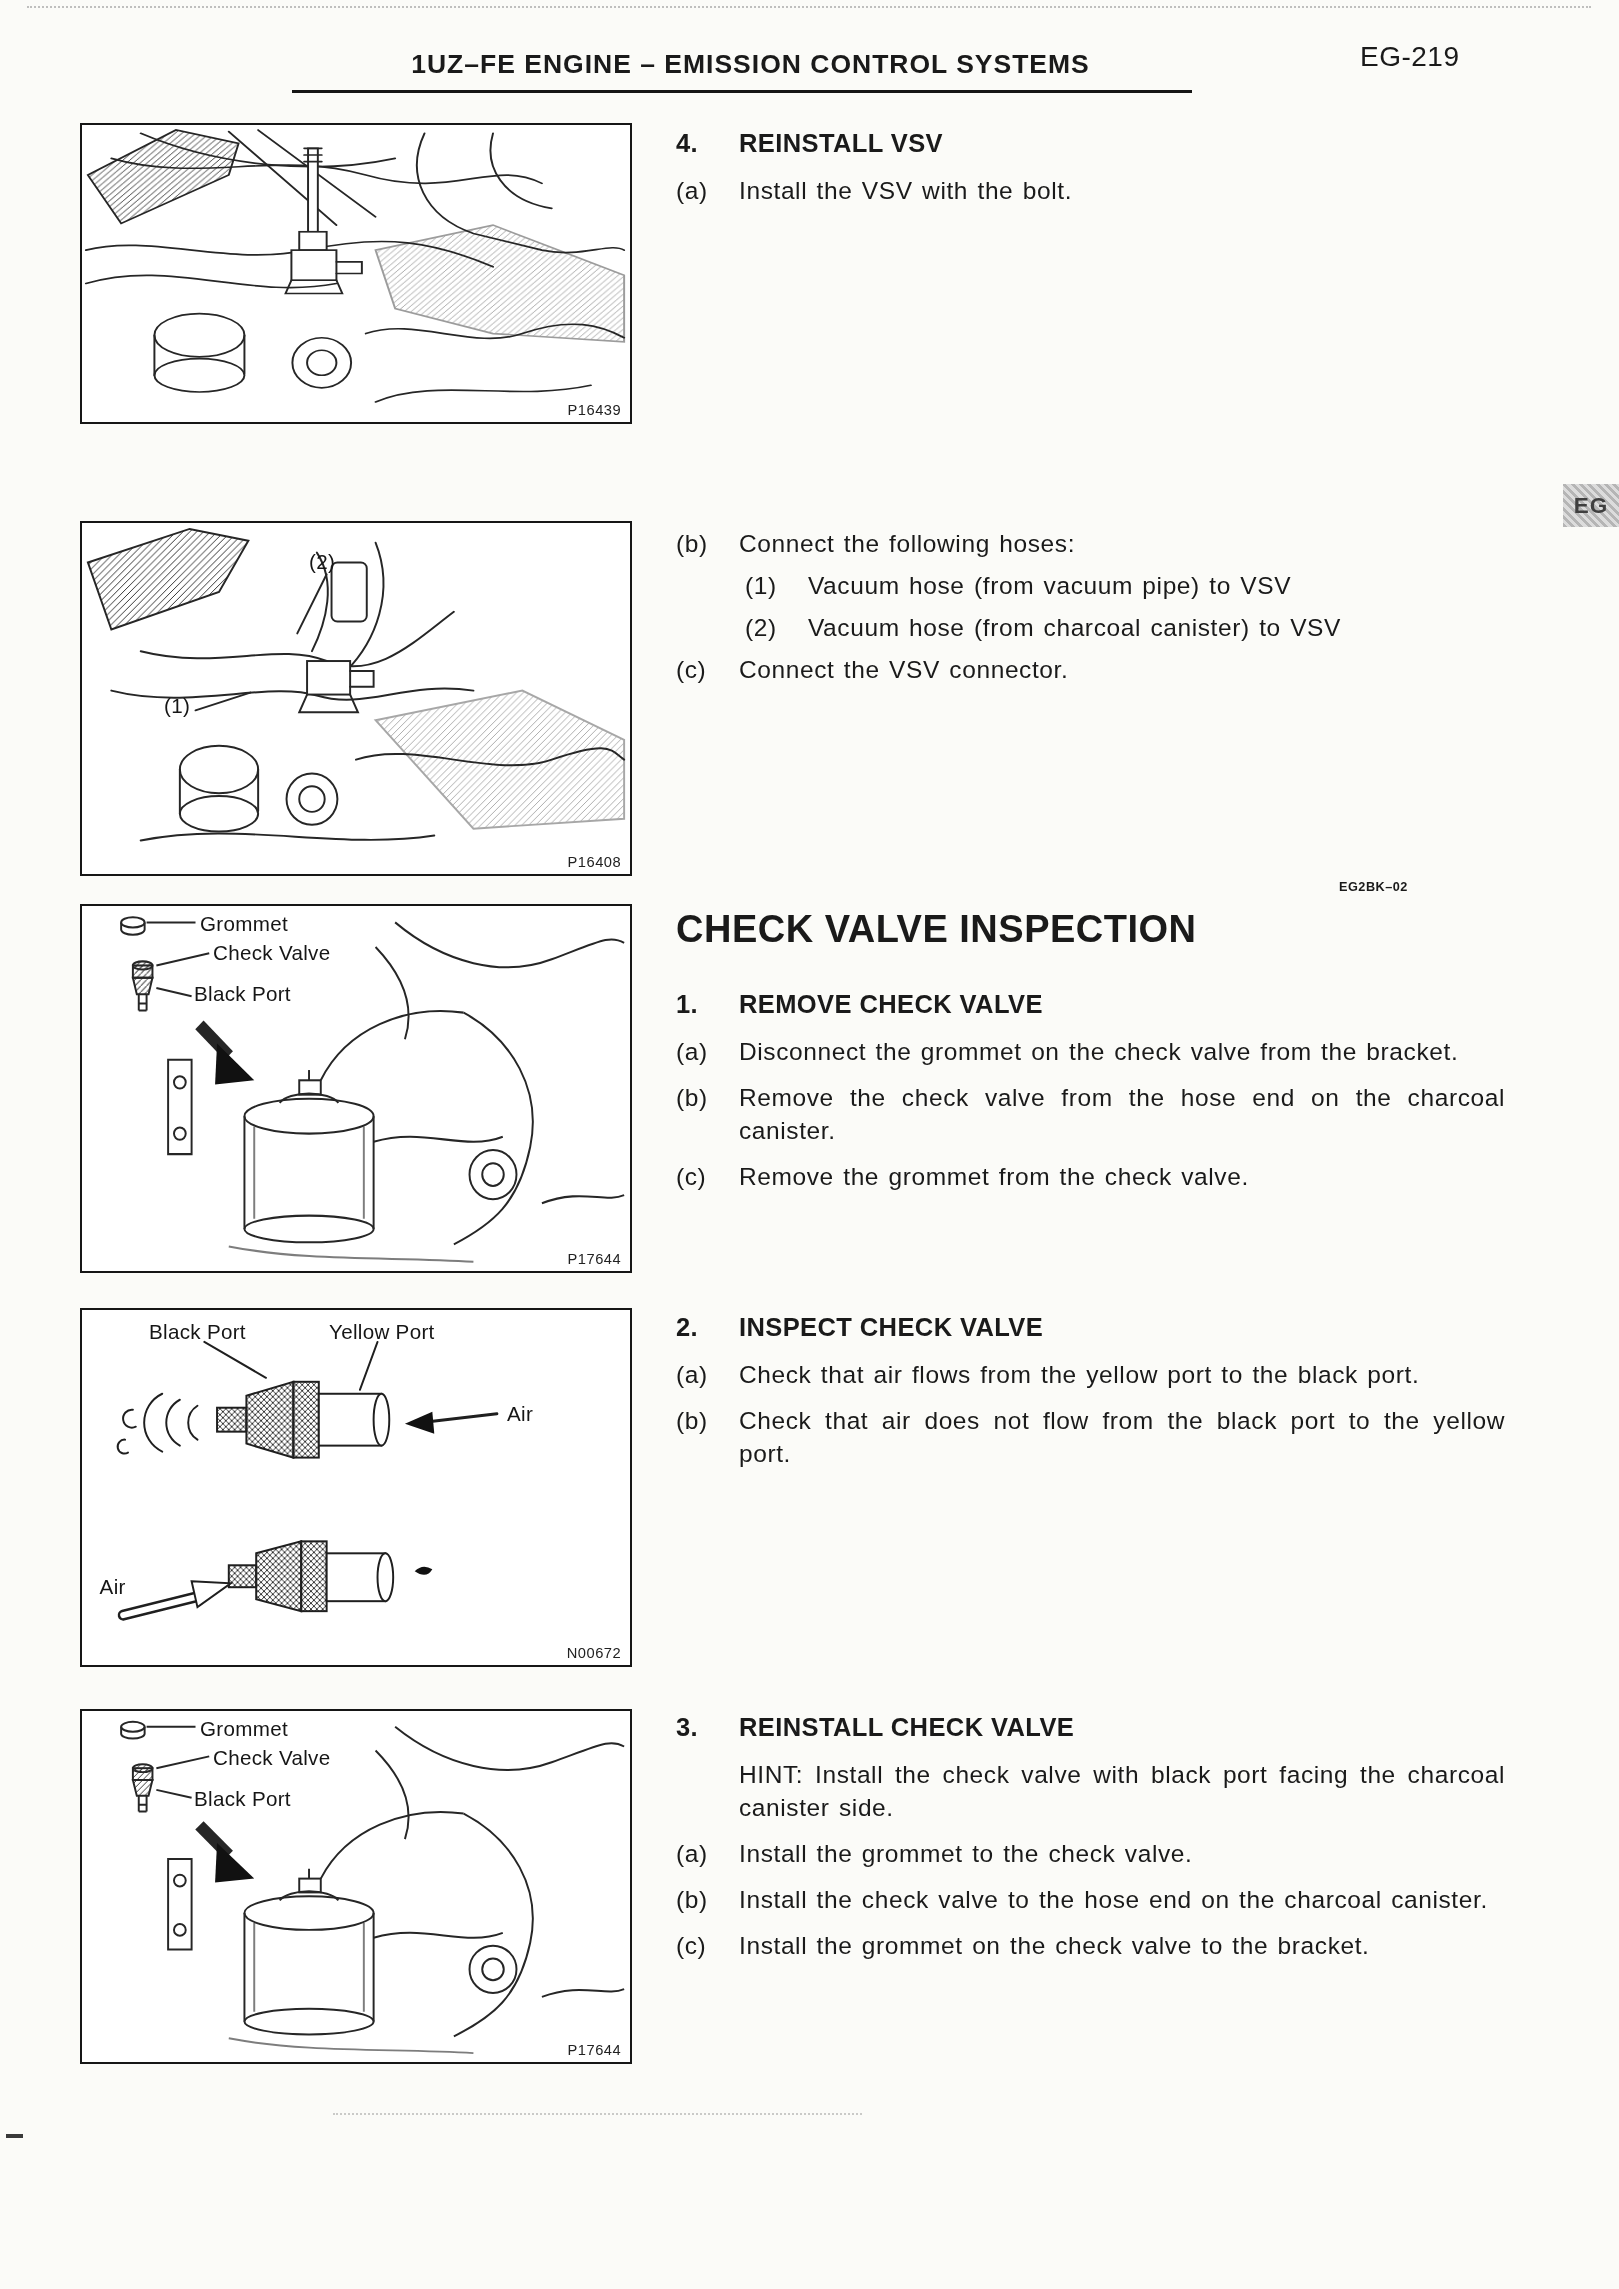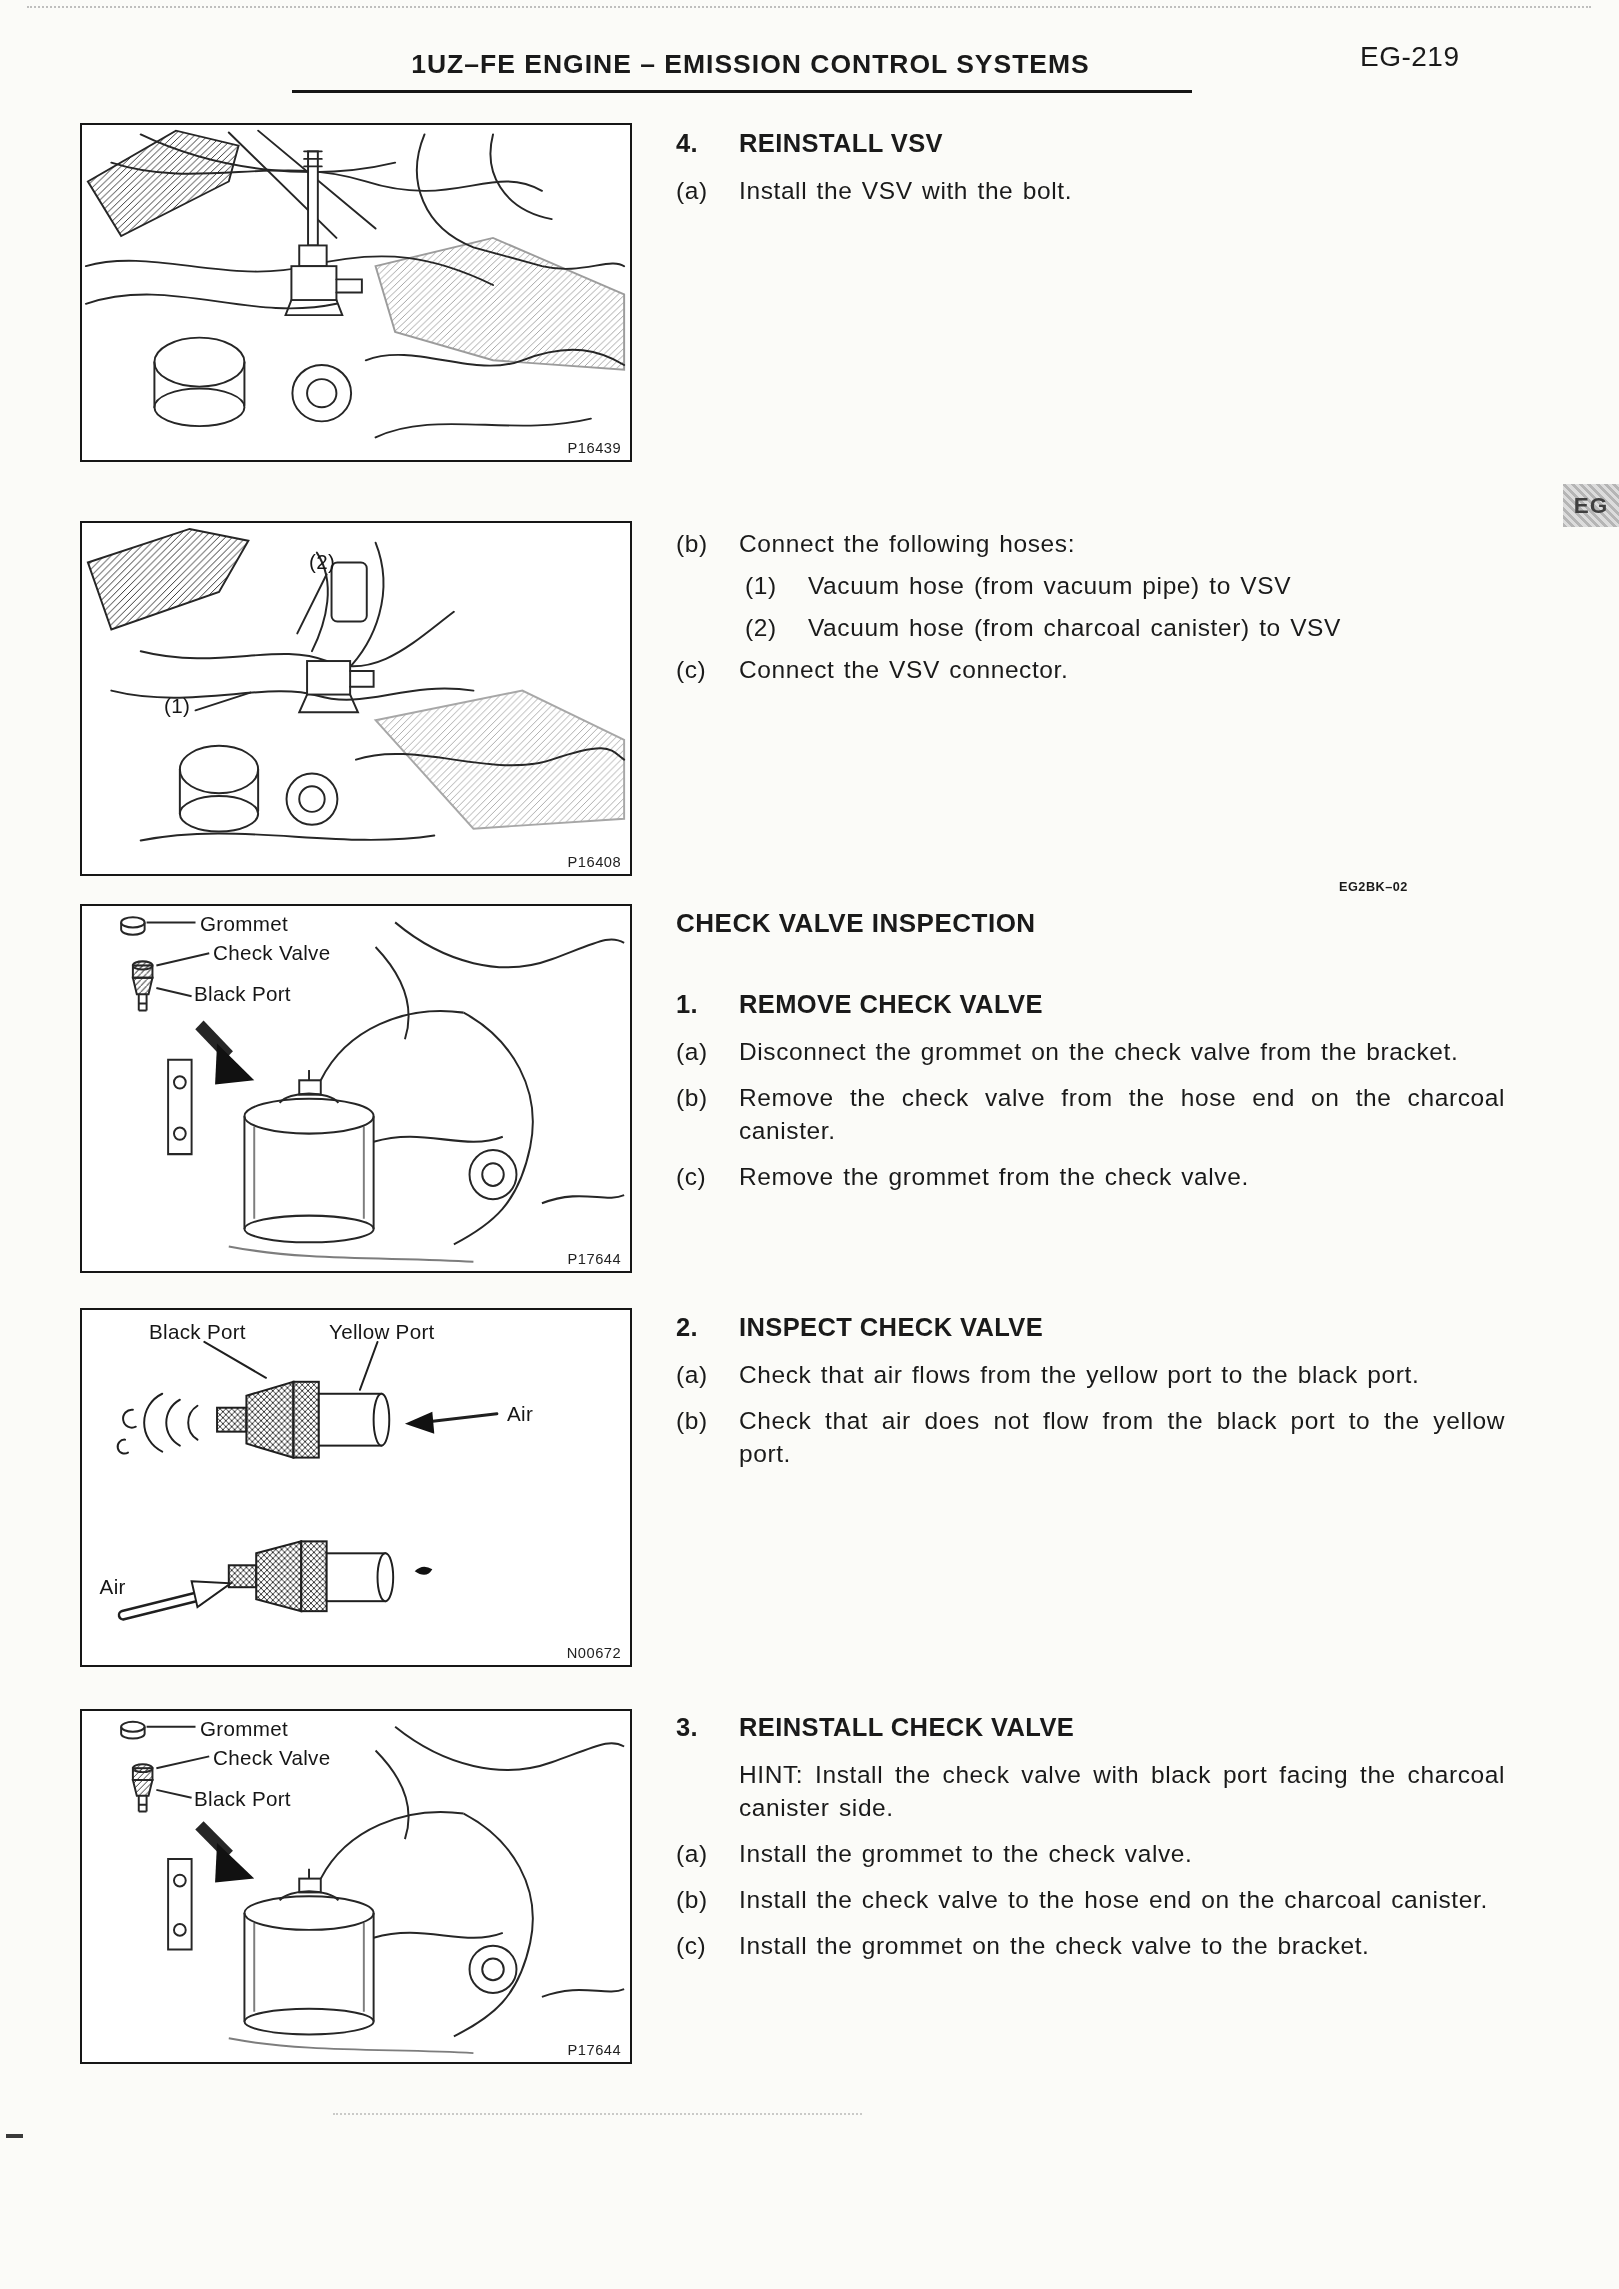--- a/index.html
+++ b/index.html
@@ -30,40 +30,40 @@
 
   
   .text-block{position:absolute;left:676px;width:829px}
   .sec-heading{display:flex;font-size:25.5px;font-weight:bold;margin:0 0 15.7px 0;letter-spacing:0.4px}
   .sec-num{flex:0 0 63px}
   .step{display:flex;margin-bottom:12.7px;font-size:24.5px;line-height:1.36;letter-spacing:0.6px}
   .step-label{flex:0 0 63px}
   .step-text{flex:1;text-align:justify;word-spacing:2px}
   .step.tight{margin-bottom:8.8px}
   .step.sub{margin-left:69px;margin-bottom:8.8px}
-  .main-heading{position:absolute;left:676px;top:908px;margin:0;font-size:26px;font-weight:bold;letter-spacing:0.5px}
+  .main-heading{position:absolute;left:676px;top:908px;margin:0;font-size:38px;font-weight:bold;letter-spacing:0.5px}
   .doc-code{position:absolute;left:1339px;top:880px;font-size:12.7px;font-weight:bold;letter-spacing:0.5px}
 </style>
 </head>
 <body>
 
 <div class="page">
 
   <div class="scan-top"></div>
   <div class="scan-bottom"></div>
   <div class="scan-dash"></div>
 
   <div class="header-title">1UZ–FE ENGINE  –  EMISSION CONTROL SYSTEMS</div>
   <div class="header-rule"></div>
   <div class="page-number">EG-219</div>
   <div class="side-tab">
     <span>EG</span>
   </div>
 
-  <figure class="fig" style="top:123px;height:339px;margin:0">
+  <figure class="fig" style="top:123px;height:301px;margin:0">
     <svg viewBox="0 0 560 356" preserveAspectRatio="none">
       <defs>
           <pattern id="h1" width="7" height="7" patternUnits="userSpaceOnUse">
             <path d="M0,7 L7,0" stroke="#333" stroke-width="1"></path>
           </pattern>
         </defs>
       <g stroke="#262626" stroke-width="2" fill="none" stroke-linecap="round">
         <polygon points="6,60 96,6 160,22 150,60 40,118" fill="url(#h1)"></polygon>
         <path d="M30,40 C120,70 200,30 290,60 S420,40 470,70"></path>
         <path d="M60,10 C140,50 240,60 320,40"></path>

